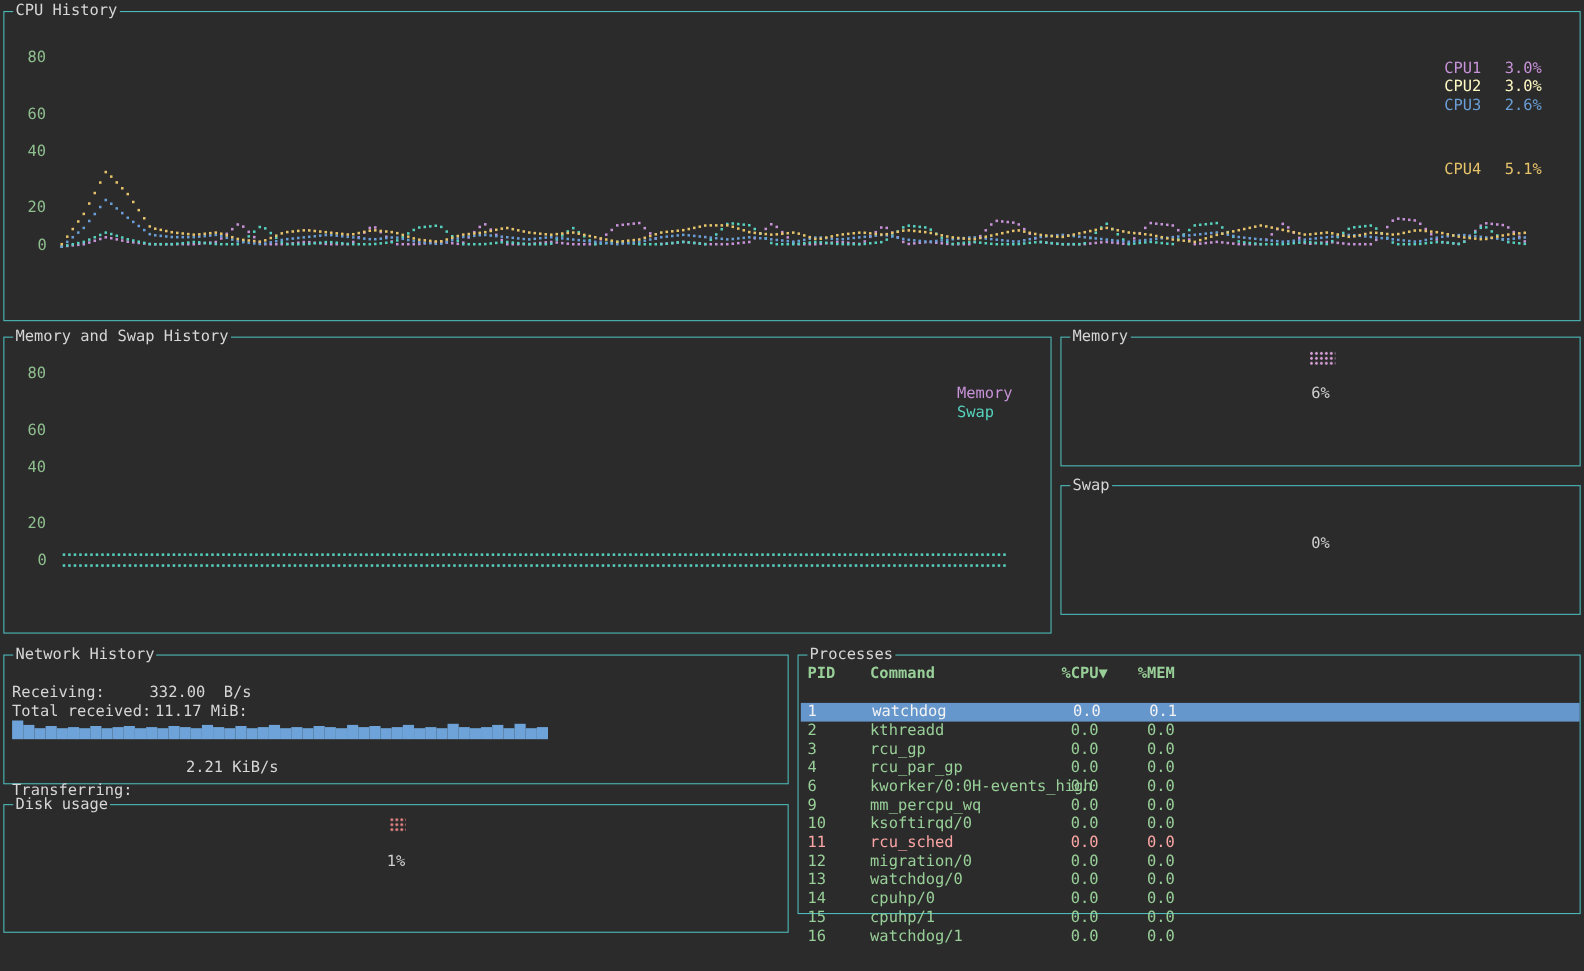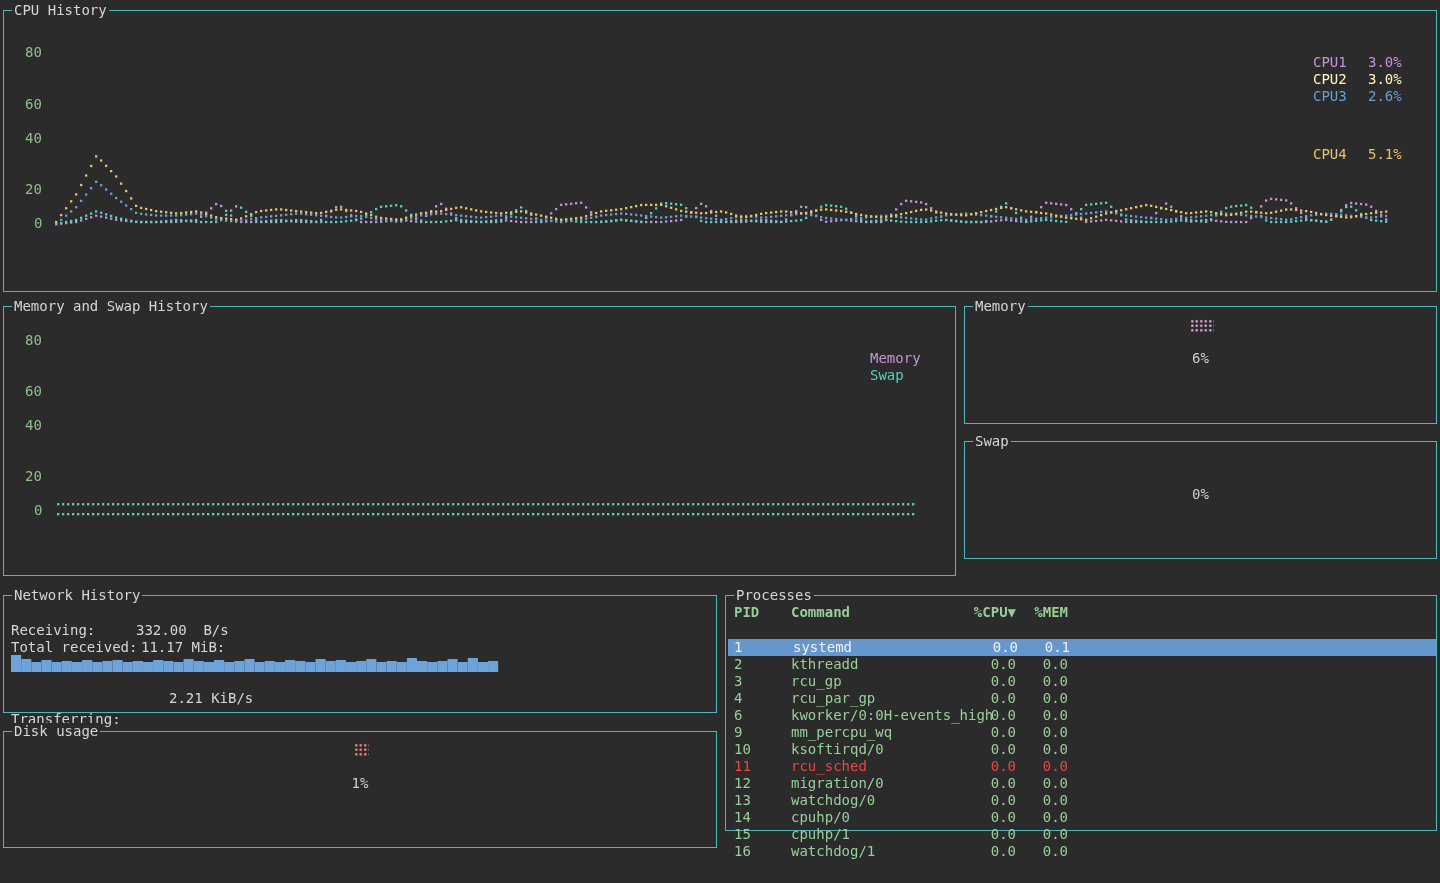--- a/index.html
+++ b/index.html
@@ -21,21 +21,21 @@
   .chart { position:absolute; left:0; top:0; }
   .legend-row { position:absolute; white-space:pre; }
   .legend-row .lv { display:inline-block; }
   .net-line { position:absolute; white-space:pre; color:var(--fg,#d6d6d6); }
   .gauge { position:absolute; }
   .pct { position:absolute; color:#cfcfcf; text-align:center; }
   .proc-header, .proc-row { position:absolute; height:17px; line-height:17px; width:100%; }
   .proc-cell { position:absolute; white-space:pre; }
   .c-pid { left:8px; }
   .c-cmd { left:65px; }
-  .c-cpu { left:230px; width:60px; text-align:right; }
+  .c-cpu { left:230px; width:60px; text-align:center; }
   .c-mem { left:290px; width:52px; text-align:right; }
 </style>
 </head>
 <body>
 
 <div class="screen" style="--bg: #2b2b2b; --border: #4db8b8; --fg: #d6d6d6; --axis: #8fbf8f;">
 
   <section class="panel" id="panel-cpu" style="left:3px;top:10px;width:1434px;height:282px;padding-left:22px;">
     <span class="panel-title">CPU History</span>
     <div id="ticks-cpu">
@@ -1565,21 +1565,21 @@
     <span class="panel-title">Processes</span>
     <div id="proc-table">
         <div class="proc-header" style="top: 8px; color: rgb(152, 207, 152); font-weight: bold;">
           <span class="proc-cell c-pid">PID</span>
           <span class="proc-cell c-cmd">Command</span>
           <span class="proc-cell c-cpu">%CPU▼</span>
           <span class="proc-cell c-mem">%MEM</span>
         </div>
         <div class="proc-row" style="top: 43px; background: rgb(101, 151, 205); color: rgb(242, 242, 242); left: 2px; width: 708px;">
           <span class="proc-cell c-pid" style="left: 6px;">1</span>
-          <span class="proc-cell c-cmd">systemd</span>
+          <span class="proc-cell c-cmd">watchdog</span>
           <span class="proc-cell c-cpu">0.0</span>
           <span class="proc-cell c-mem">0.1</span>
         </div>
         <div class="proc-row" style="top: 60px; color: rgb(152, 207, 152);">
           <span class="proc-cell c-pid">2</span>
           <span class="proc-cell c-cmd">kthreadd</span>
           <span class="proc-cell c-cpu">0.0</span>
           <span class="proc-cell c-mem">0.0</span>
         </div>
         <div class="proc-row" style="top: 77px; color: rgb(152, 207, 152);">
@@ -1605,21 +1605,21 @@
           <span class="proc-cell c-cmd">mm_percpu_wq</span>
           <span class="proc-cell c-cpu">0.0</span>
           <span class="proc-cell c-mem">0.0</span>
         </div>
         <div class="proc-row" style="top: 145px; color: rgb(152, 207, 152);">
           <span class="proc-cell c-pid">10</span>
           <span class="proc-cell c-cmd">ksoftirqd/0</span>
           <span class="proc-cell c-cpu">0.0</span>
           <span class="proc-cell c-mem">0.0</span>
         </div>
-        <div class="proc-row" style="top: 162px; color: #ef4444; text-decoration: underline;">
+        <div class="proc-row" style="top: 162px; color: #fca5a5; text-decoration: underline;">
           <span class="proc-cell c-pid">11</span>
           <span class="proc-cell c-cmd">rcu_sched</span>
           <span class="proc-cell c-cpu">0.0</span>
           <span class="proc-cell c-mem">0.0</span>
         </div>
         <div class="proc-row" style="top: 179px; color: rgb(152, 207, 152);">
           <span class="proc-cell c-pid">12</span>
           <span class="proc-cell c-cmd">migration/0</span>
           <span class="proc-cell c-cpu">0.0</span>
           <span class="proc-cell c-mem">0.0</span>

